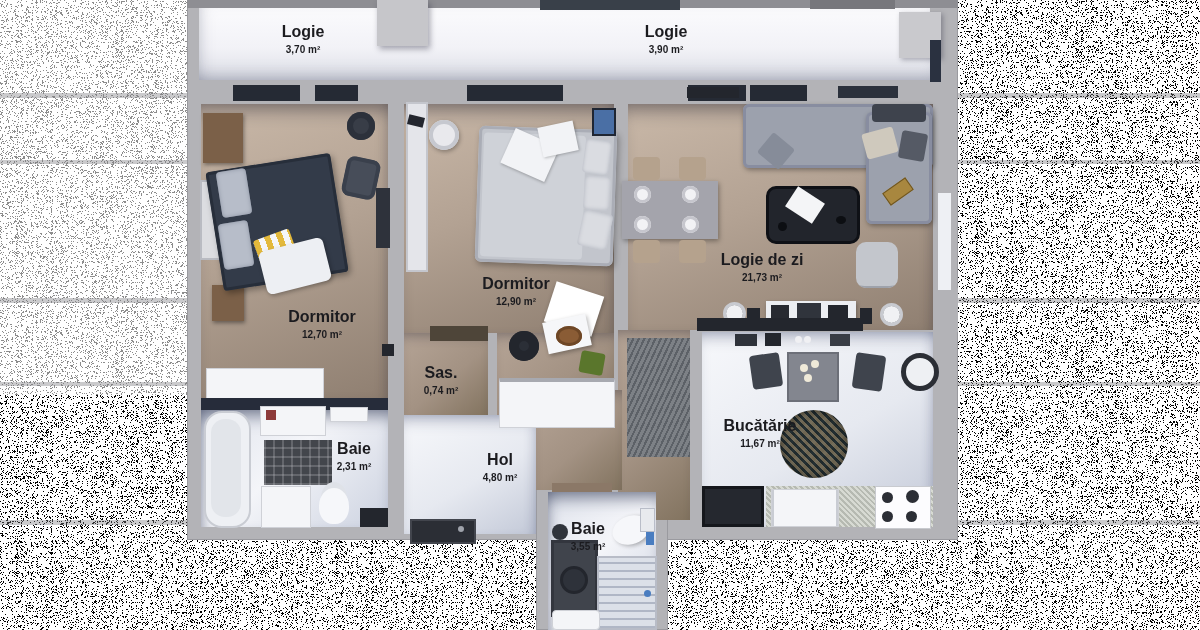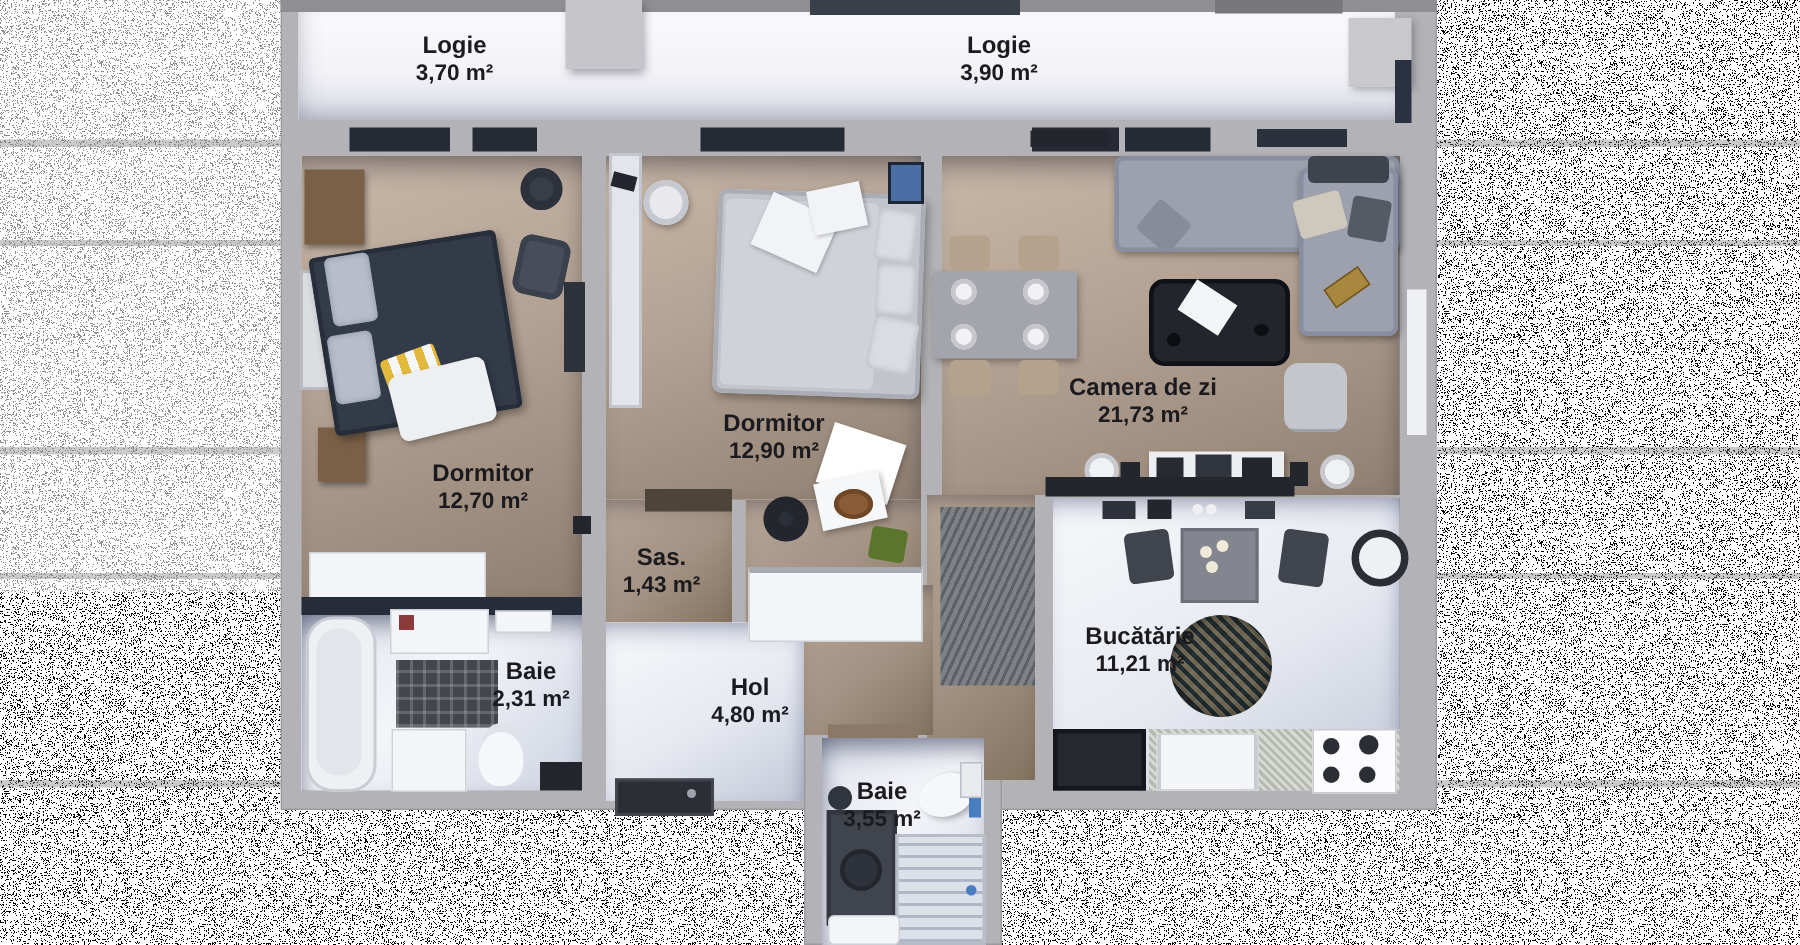--- a/index.html
+++ b/index.html
@@ -16,21 +16,21 @@
              box-shadow:inset 0 16px 18px -10px rgba(25,25,40,.45), inset -8px 0 14px -8px rgba(25,25,40,.25);}
   .floor-tan2{background:linear-gradient(140deg,#b5a496 0%,#a39283 55%,#82735f 100%);
              box-shadow:inset 0 10px 14px -8px rgba(25,25,40,.4);}
   .floor-light{background:linear-gradient(150deg,#f7f8fb 0%,#e6e9f0 55%,#c3c9d8 100%);
                box-shadow:inset 0 12px 16px -9px rgba(40,50,90,.45), inset -8px 0 14px -9px rgba(40,50,90,.3);}
   .floor-bath{background:linear-gradient(135deg,#dfe3ec 0%,#f4f5f9 45%,#ccd2e0 100%);
               box-shadow:inset 0 14px 16px -8px rgba(30,38,70,.55), inset 10px 0 14px -9px rgba(30,38,70,.35);}
   
   .lbl{position:absolute;transform:translate(-50%,-50%);text-align:center;color:#1b1b1f;z-index:9;white-space:nowrap;}
   .lbl .lname{font-size:16px;font-weight:bold;line-height:18px;}
-  .lbl .larea{font-size:15px;font-weight:bold;line-height:17px;}
+  .lbl .larea{font-size:10px;font-weight:bold;line-height:17px;}
   .watermark{position:absolute;left:250px;top:223px;width:740px;height:194px;z-index:8;
              font-size:184px;font-weight:bold;letter-spacing:-6px;line-height:192px;text-align:center;
              color:rgba(243,243,246,0.5);pointer-events:none;}
   
   .f{position:absolute;z-index:3;}
   .round{border-radius:50%;}
   .bed1{background:#333b49;border-radius:4px;box-shadow:inset 0 0 0 3px #272e3a, 2px 3px 6px rgba(0,0,0,.35);}
   .pillow-gray{background:#b7bdc9;border-radius:4px;box-shadow:inset 0 0 4px #8d94a3;}
   .stripes-yellow{background:repeating-linear-gradient(90deg,#e3b93c 0 6px,#f5f6f8 6px 12px);border-radius:3px;}
   .blanket{background:#edeff3;border-radius:6px;box-shadow:1px 2px 4px rgba(0,0,0,.3);}
@@ -229,37 +229,37 @@
   </div>
   <div class="lbl" style="left:322px;top:325px">
     <div class="lname">Dormitor</div>
     <div class="larea">12,70 m²</div>
   </div>
   <div class="lbl" style="left:516px;top:292px">
     <div class="lname">Dormitor</div>
     <div class="larea">12,90 m²</div>
   </div>
   <div class="lbl" style="left:762px;top:268px">
-    <div class="lname">Camera de zi</div>
+    <div class="lname">Logie de zi</div>
     <div class="larea">21,73 m²</div>
   </div>
   <div class="lbl" style="left:441px;top:381px">
     <div class="lname">Sas.</div>
-    <div class="larea">1,43 m²</div>
+    <div class="larea">0,74 m²</div>
   </div>
   <div class="lbl" style="left:354px;top:457px">
     <div class="lname">Baie</div>
     <div class="larea">2,31 m²</div>
   </div>
   <div class="lbl" style="left:500px;top:468px">
     <div class="lname">Hol</div>
     <div class="larea">4,80 m²</div>
   </div>
   <div class="lbl" style="left:760px;top:434px">
     <div class="lname">Bucătărie</div>
-    <div class="larea">11,21 m²</div>
+    <div class="larea">11,67 m²</div>
   </div>
   <div class="lbl" style="left:588px;top:537px">
     <div class="lname">Baie</div>
     <div class="larea">3,55 m²</div>
   </div>
 
 </div>
 
 </body></html>

